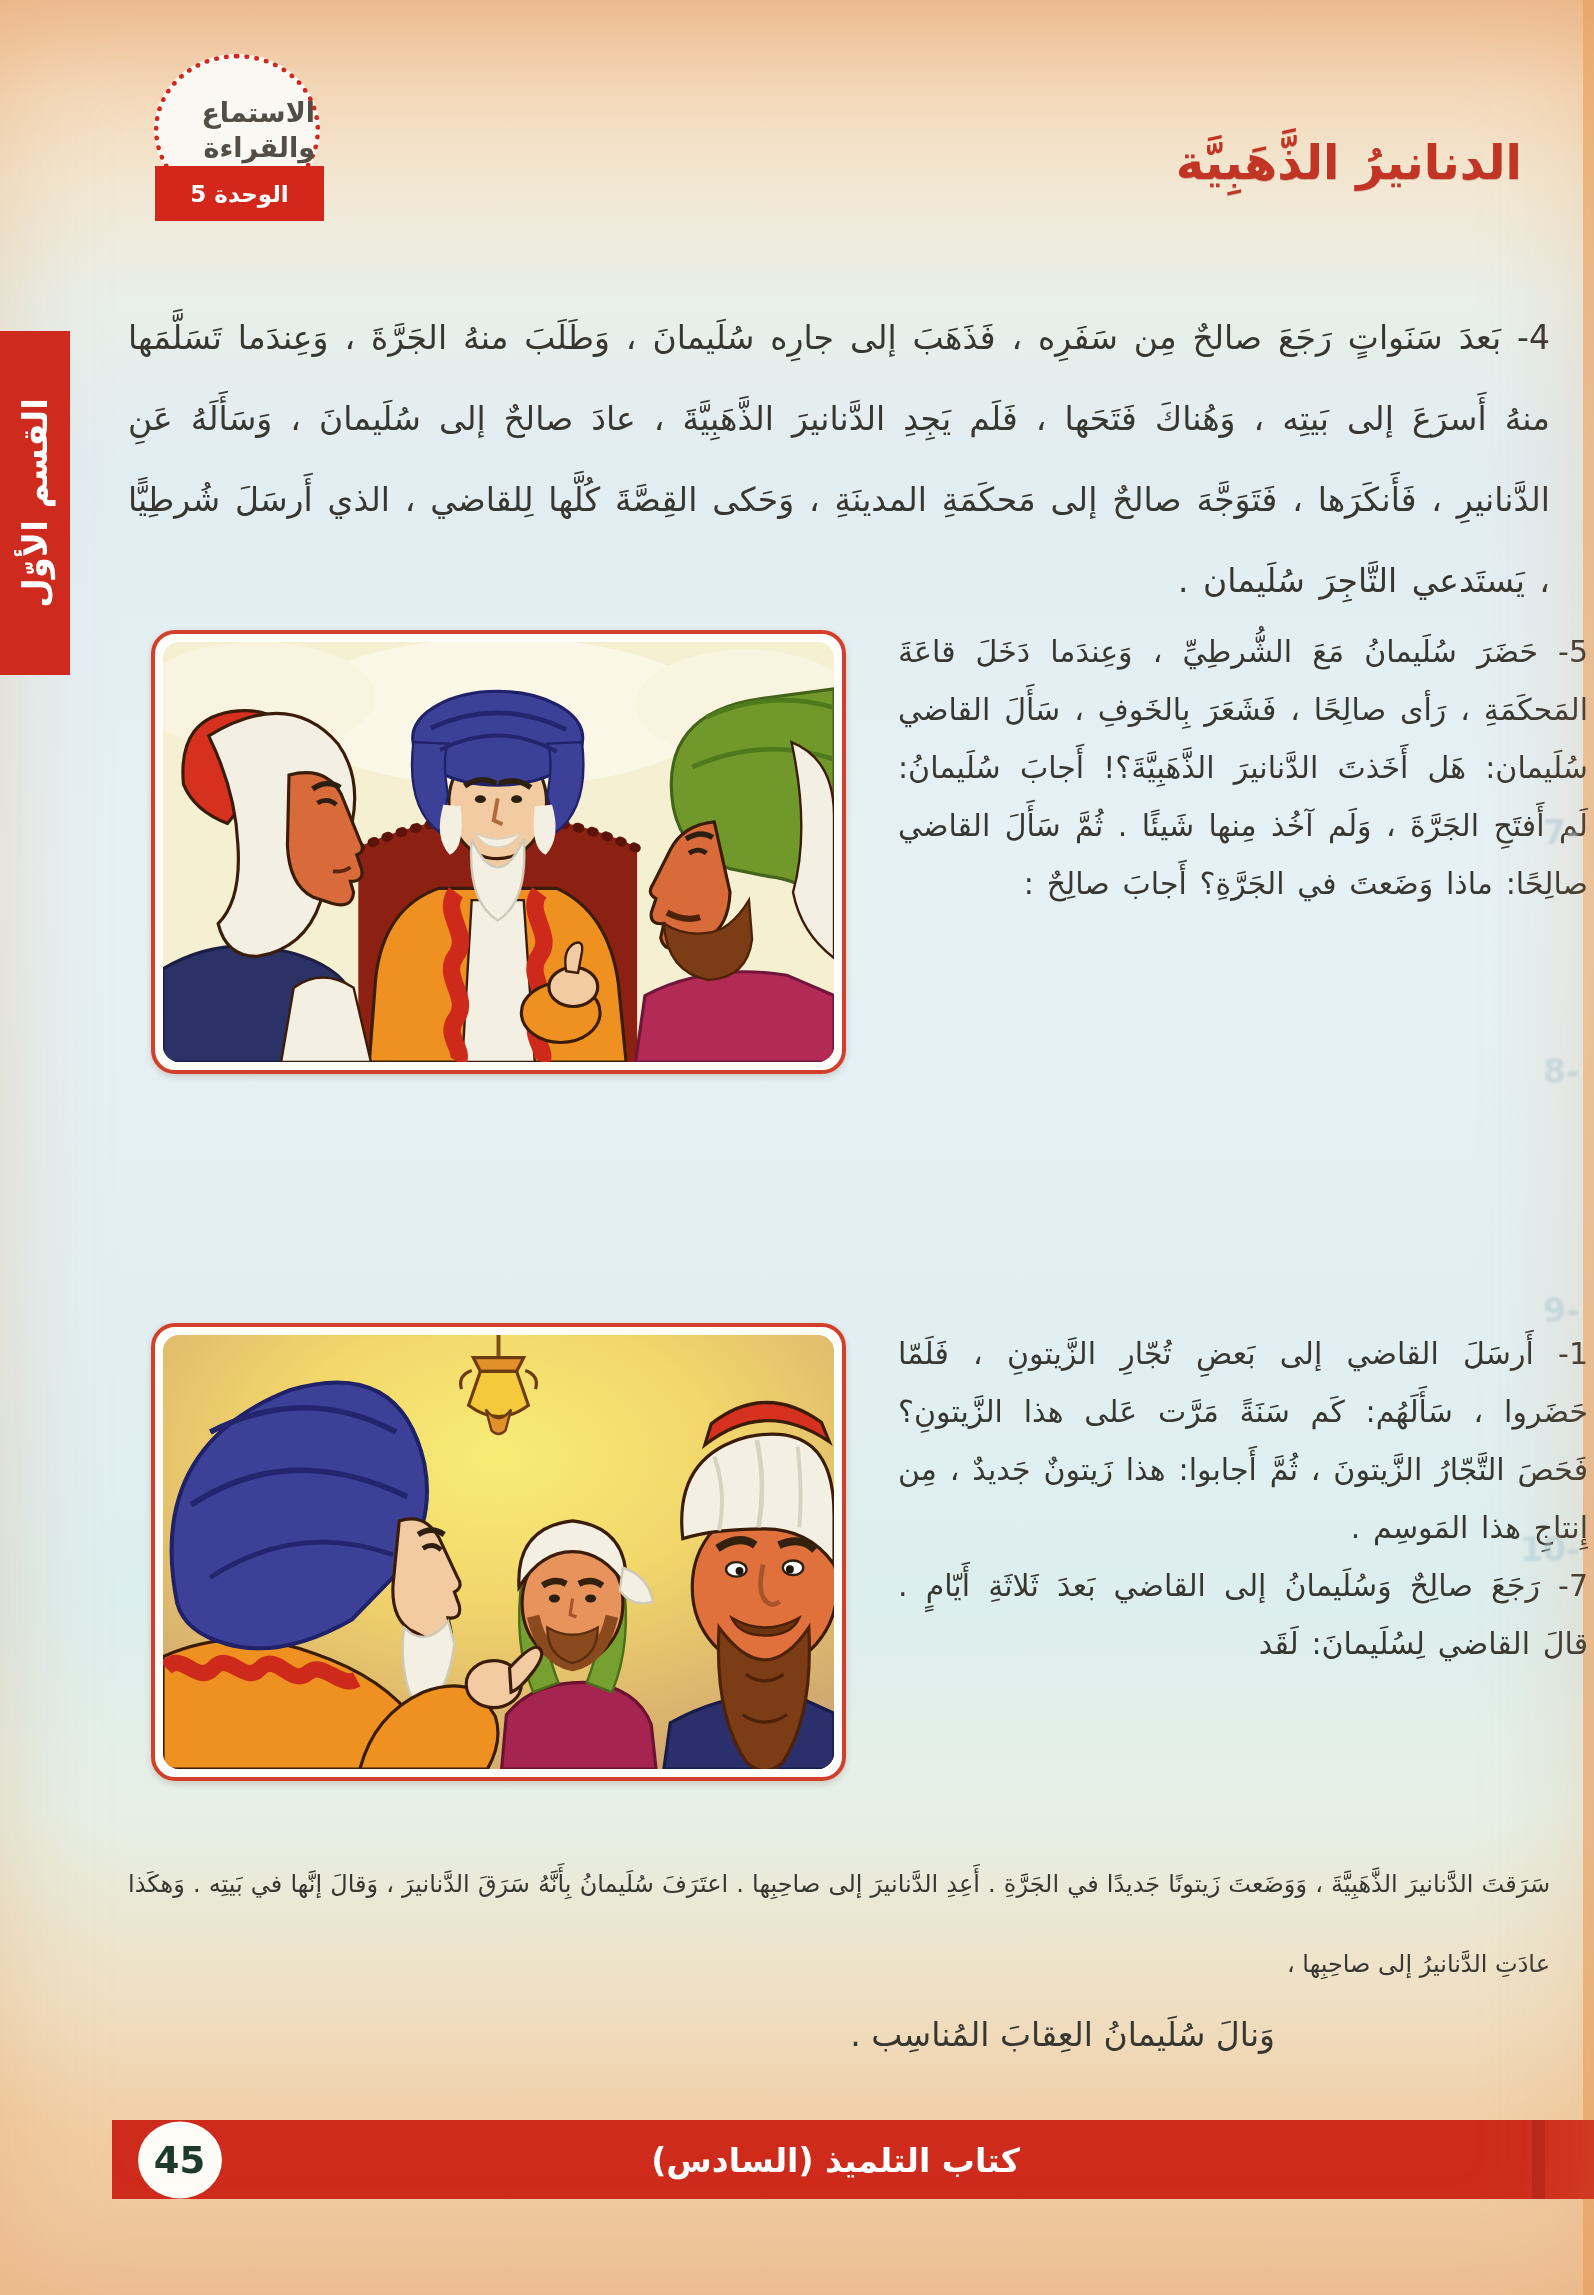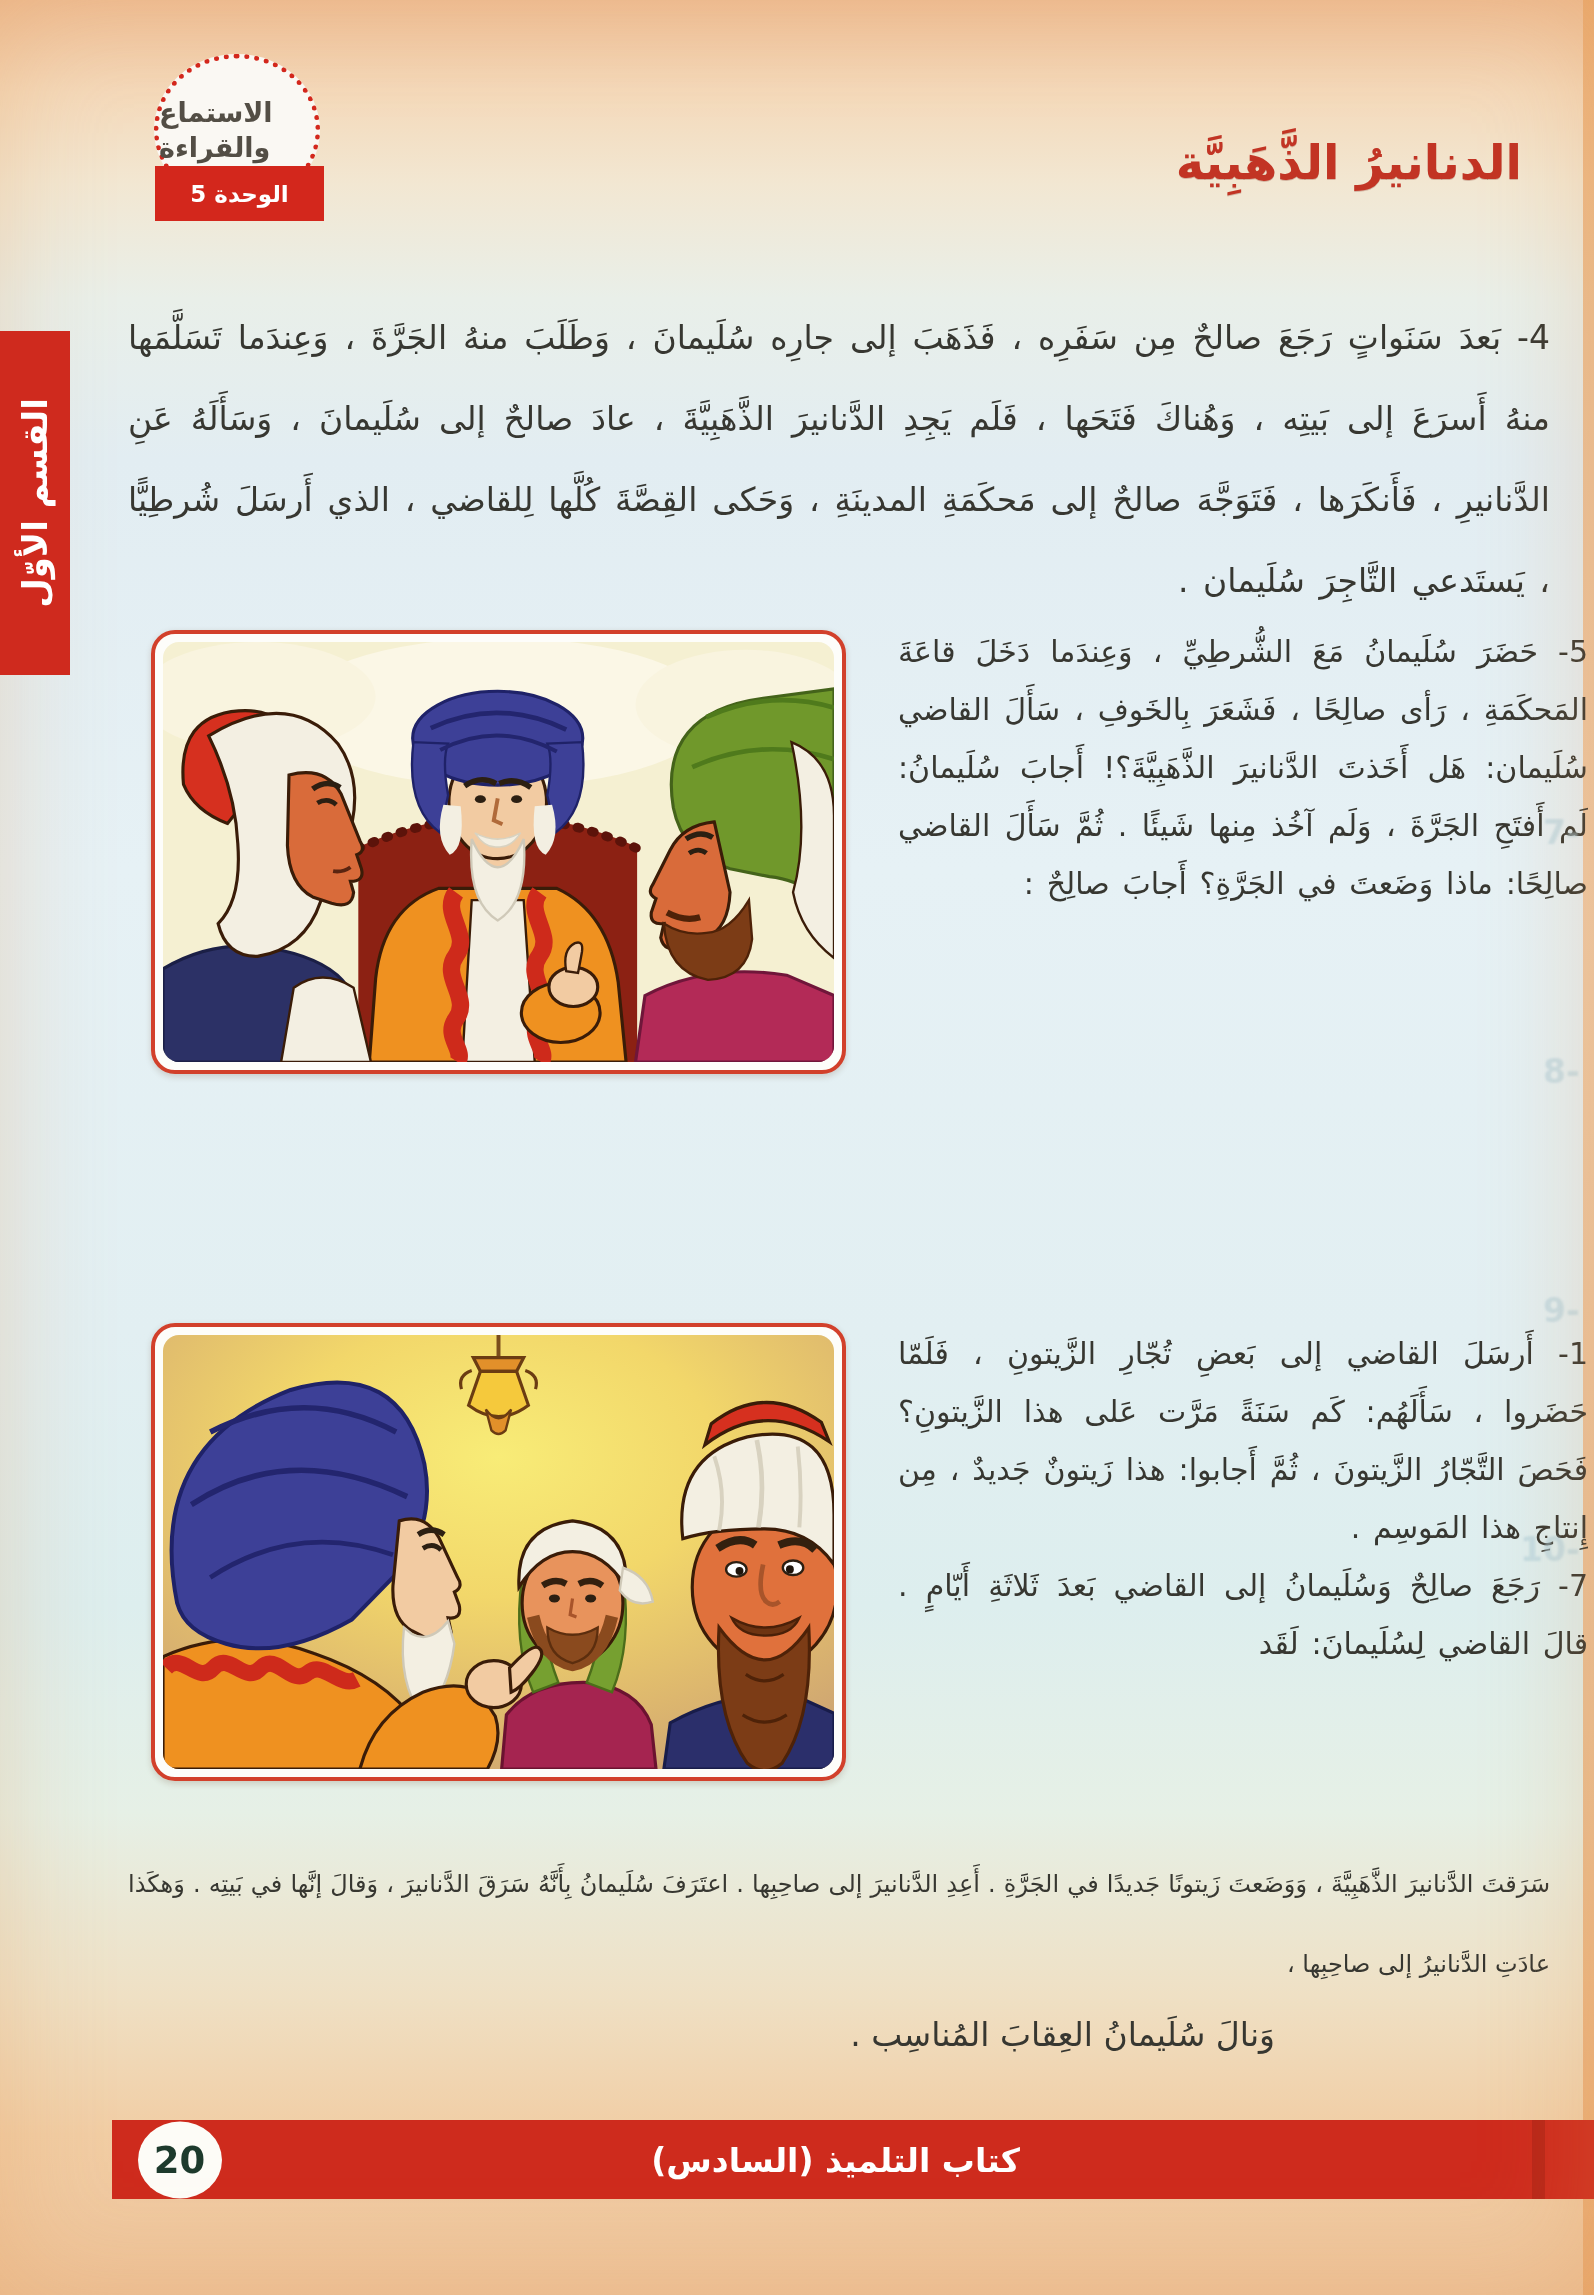--- a/index.html
+++ b/index.html
@@ -15,21 +15,21 @@
     content:"";position:absolute;inset:0;pointer-events:none;
     box-shadow:inset 0 0 112px rgba(226,148,78,.30);
   }
   .edge-strip{position:absolute;top:0;right:0;width:11px;height:100%;
     background:linear-gradient(180deg,#eaa768,#f0bd8d 40%,#e8a365);opacity:.75;}
 
   
   .badge{
     position:absolute;left:154px;top:54px;width:156px;height:142px;
     background:#faf8f3;border:5.6px dotted #d3271c;border-radius:50%;
-    display:flex;flex-direction:column;align-items:flex-start;justify-content:center;
+    display:flex;flex-direction:column;align-items:flex-end;justify-content:center;
     gap:8px;z-index:1;
   }
   .badge div{font-size:27px;font-weight:bold;color:#534e45;line-height:1;}
   .unit-box{
     position:absolute;left:155px;top:166px;width:169px;height:55px;
     background:#d3271c;color:#fff;display:flex;align-items:center;justify-content:center;
     font-size:23px;font-weight:bold;z-index:2;direction:rtl;
   }
   .page-title{
     position:absolute;top:134px;right:72px;color:#c23424;
@@ -240,17 +240,17 @@
   <div class="p7last story">وَنالَ سُلَيمانُ العِقابَ المُناسِب .</div>
 
   <div class="ghosts">
     <div>-7</div>
     <div>-8</div>
     <div>-9</div>
     <div>-10</div>
   </div>
 
   <div class="footer-bar">
-    <div class="page-circle">20</div>
+    <div class="page-circle">45</div>
     <div class="book-title">كتاب التلميذ (السادس)</div>
   </div>
 </div>
 
 
 </body></html>

